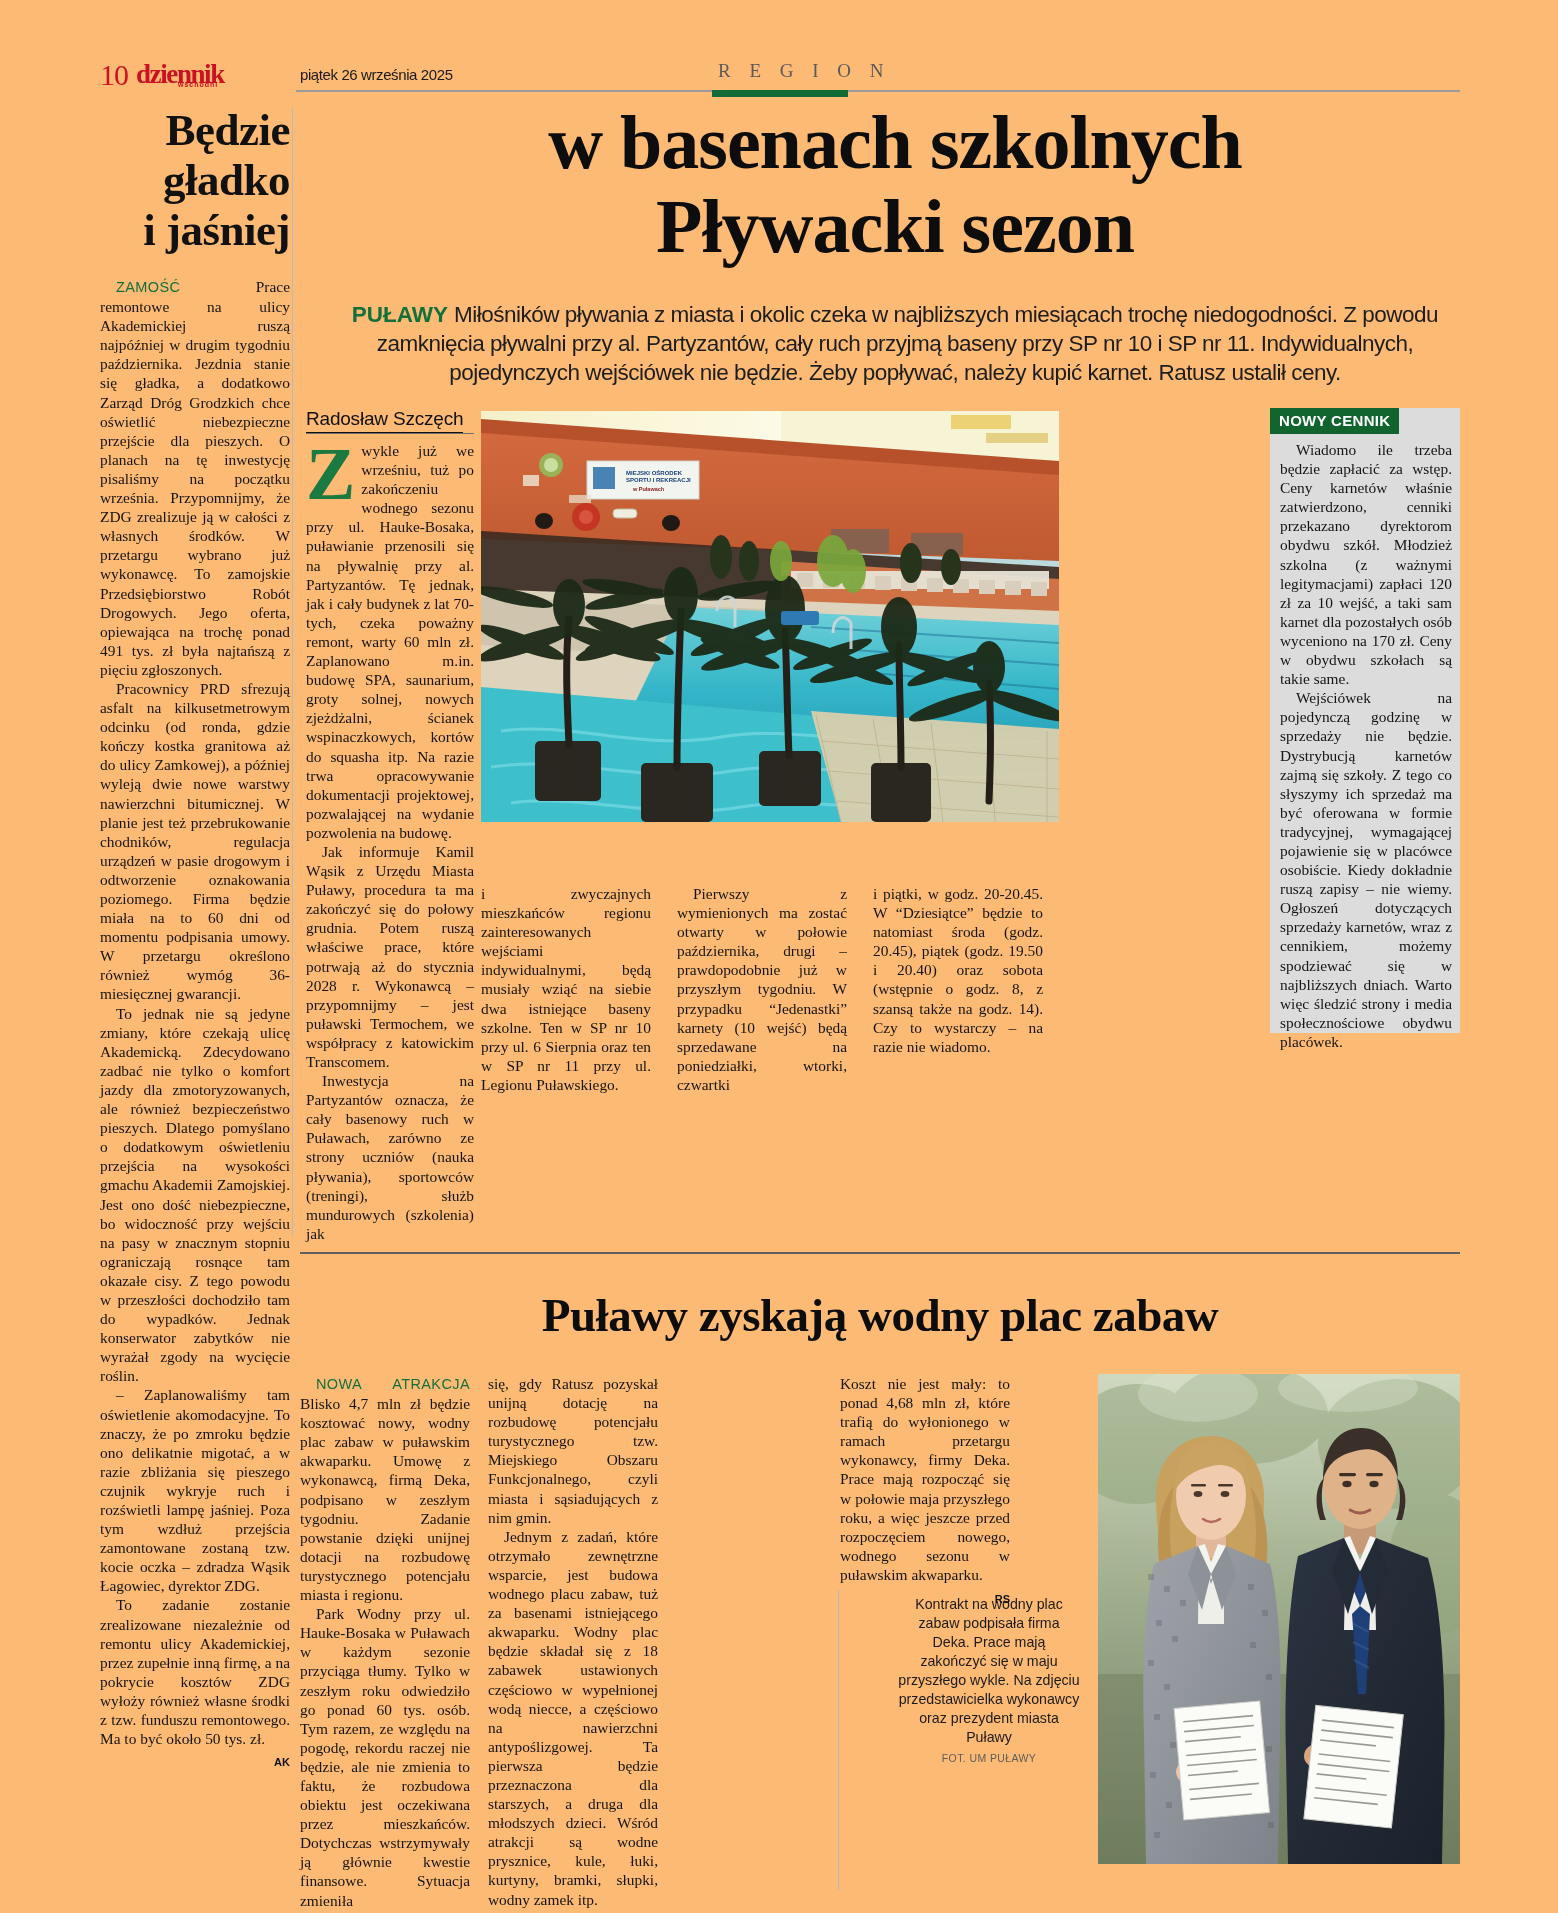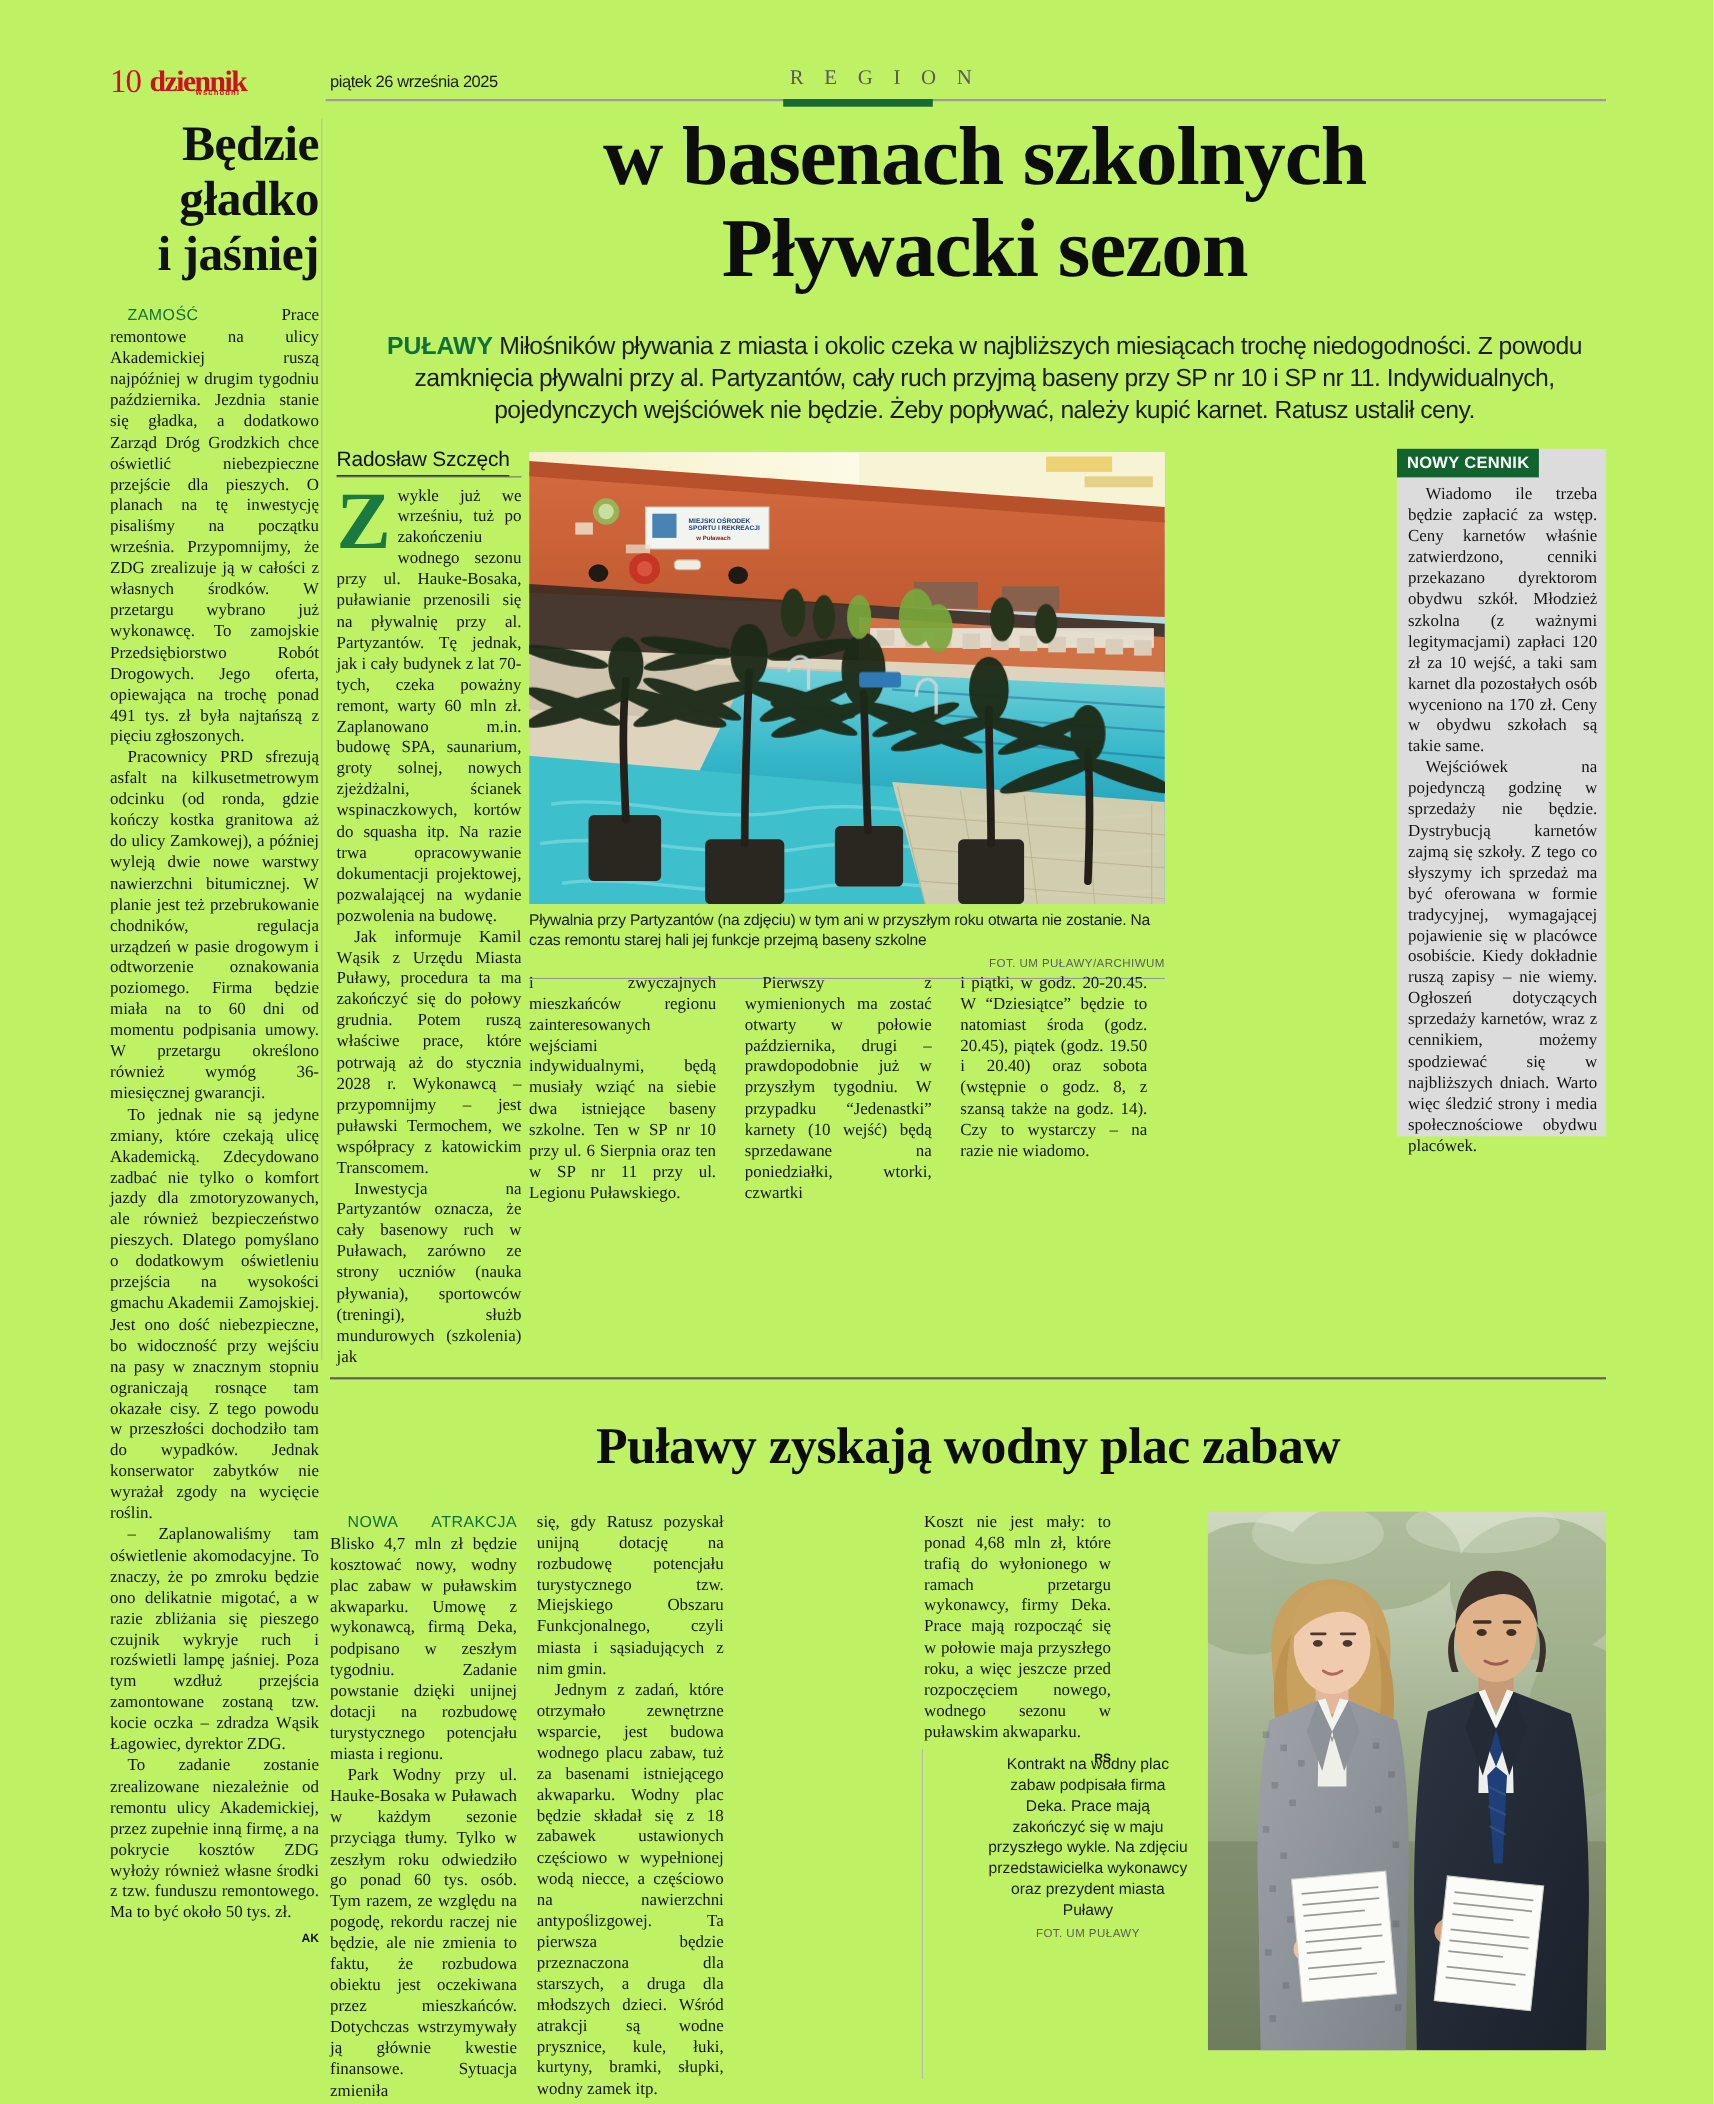--- a/index.html
+++ b/index.html
@@ -3,21 +3,21 @@
 <meta charset="utf-8">
 <title>dziennik — REGION</title>
 <style>
   html,body{margin:0;padding:0;background:#ffffff;}
   body{
     width:1558px;height:1913px;
     font-family:"Liberation Serif", serif;
     color:#111;
     -webkit-font-smoothing:antialiased;
   }
-  .page{position:relative;width:1558px;height:1913px;overflow:hidden;background:#bef264;}
+  .page{position:relative;width:1558px;height:1913px;overflow:hidden;background:#fdba74;}
 
   
   .masthead{position:absolute;left:100px;top:62px;width:1360px;height:34px;}
   .mast-folio{
     position:absolute;left:0;top:-4px;
     font-family:"Liberation Serif",serif;
     font-size:30px;color:#cc1122;font-weight:400;letter-spacing:-1px;
   }
   .mast-logo{
     position:absolute;left:36px;top:-3px;
@@ -395,25 +395,20 @@
 
       <g stroke="#cfd6d9" stroke-width="3" fill="none" opacity="0.9">
         <path d="M236,200 C236,186 248,182 254,190 L254,216"></path>
         <path d="M352,222 C352,206 364,202 370,212 L370,238"></path>
       </g>
 
       <rect x="300" y="200" width="38" height="14" rx="3" fill="#2f7ab5"></rect>
     </svg>
   </div>
 
-  <div class="cap1">
-    <div>Pływalnia przy Partyzantów (na zdjęciu) w tym ani w przyszłym roku otwarta nie zostanie. Na czas remontu starej hali jej funkcje przejmą baseny szkolne</div>
-    <div class="credit">FOT. UM PUŁAWY/ARCHIWUM</div>
-    <div class="cap-rule"></div>
-  </div>
 
   <div class="col body-serif" style="left:481px;top:884px;width:170px;">
     <p style="text-indent:0;">i zwyczajnych mieszkańców regionu zainteresowanych wejściami indywidualnymi, będą musiały wziąć na siebie dwa istniejące baseny szkolne. Ten w SP nr 10 przy ul. 6 Sierpnia oraz ten w SP nr 11 przy ul. Legionu Puławskiego.</p>
   </div>
   <div class="col body-serif" style="left:677px;top:884px;width:170px;">
     <p>Pierwszy z wymienionych ma zostać otwarty w połowie października, drugi – prawdopodobnie już w przyszłym tygodniu. W przypadku “Jedenastki” karnety (10 wejść) będą sprzedawane na poniedziałki, wtorki, czwartki</p>
   </div>
   <div class="col body-serif" style="left:873px;top:884px;width:170px;">
     <p style="text-indent:0;">i piątki, w godz. 20-20.45. W “Dziesiątce” będzie to natomiast środa (godz. 20.45), piątek (godz. 19.50 i 20.40) oraz sobota (wstępnie o godz. 8, z szansą także na godz. 14). Czy to wystarczy – na razie nie wiadomo.</p>
   </div>

